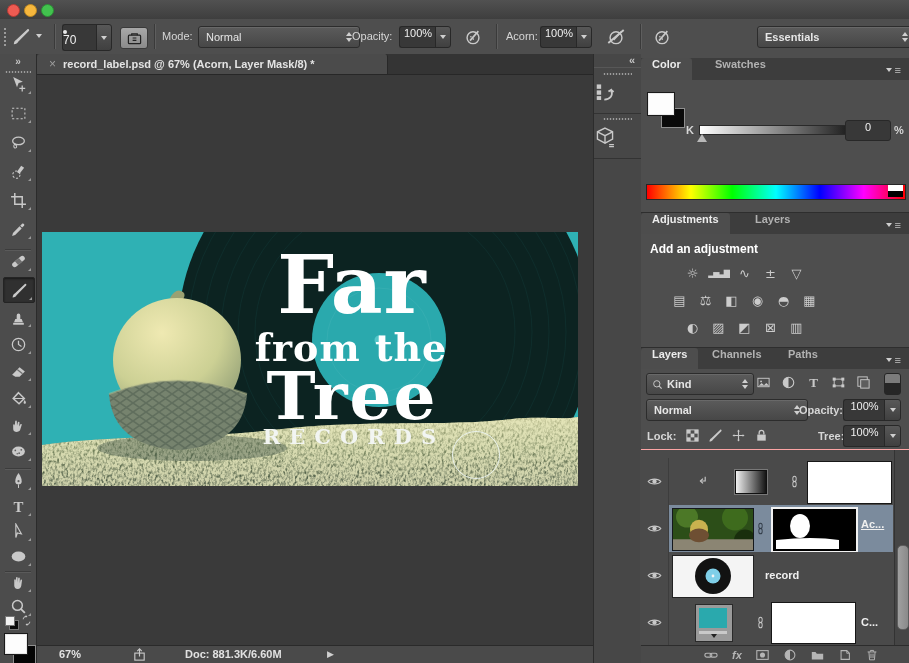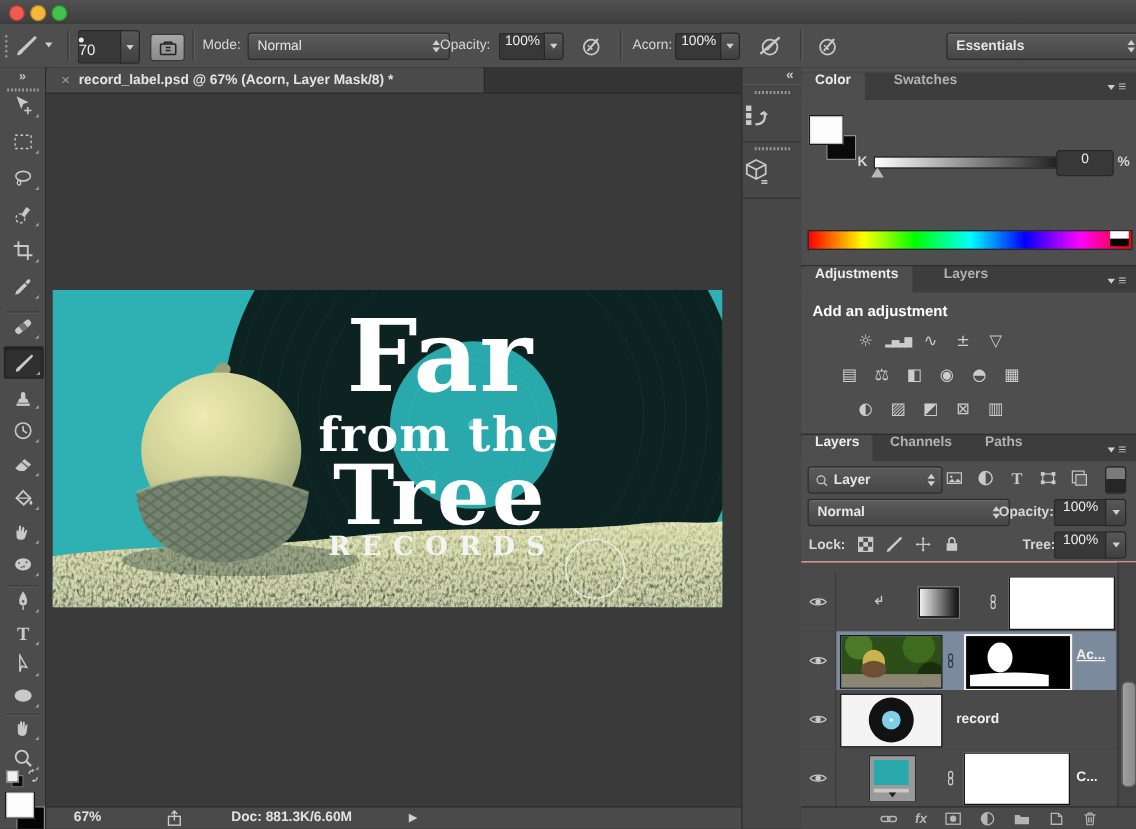--- a/index.html
+++ b/index.html
@@ -498,21 +498,21 @@
 </div>
 
 <div class="abs" style="left:641px;top:369px;width:268px;height:28px;background:#4e4e4e">
   <div class="abs dd" style="left:5px;top:4px;width:96px;height:20px;padding:0 5px">
     <span class="icon" style="width:11px;height:11px;margin-right:4px">
         <svg viewBox="0 0 16 16">
           <circle cx="7" cy="7" r="4.6" fill="none" stroke="currentColor" stroke-width="1.4"></circle>
           <path d="M10.4 10.4L14 14" stroke="currentColor" stroke-width="1.7"></path>
         </svg>
       </span>
-    <span style="font-weight:bold">Layer</span>
+    <span style="font-weight:bold">Kind</span>
     <span class="updown">
         <span class="tri-u"></span>
         <span class="tri-d"></span>
       </span>
   </div>
   <div id="filtericons" class="abs" style="left:115px;top:6px;display:flex;gap:10px">
       <span class="icon" style="width: 15px; height: 15px;">
         <svg viewBox="0 0 16 16">
           <rect x="2" y="3.5" width="12" height="9" fill="none" stroke="currentColor"></rect>
           <circle cx="5.4" cy="6.8" r="1" fill="currentColor"></circle>

